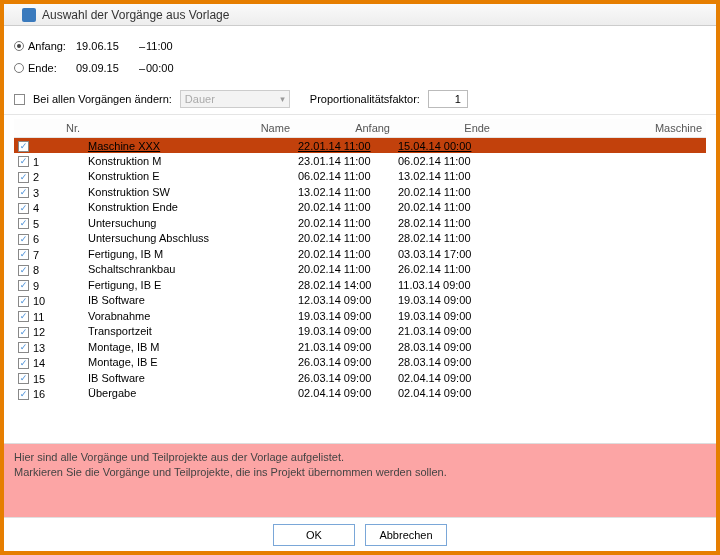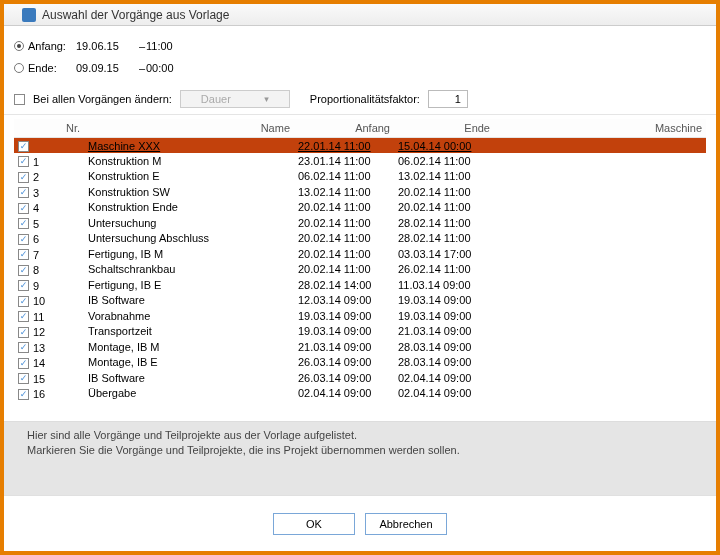--- a/index.html
+++ b/index.html
@@ -78,21 +78,21 @@
     }
     .checkbox.checked::after { content: "✓"; }
     .dropdown {
       width: 110px;
       height: 18px;
       border: 1px solid #ccc;
       background: #f3f3f3;
       display: flex;
       align-items: center;
       justify-content: space-between;
-      padding: 0 20px;
+      padding: 0 4px;
       color: #aaa;
     }
     .dropdown .chev { font-size: 9px; color: #999; }
     .prop-input {
       width: 40px;
       height: 18px;
       border: 1px solid #bbb;
       text-align: right;
       padding-right: 6px;
       font-size: 11px;
@@ -126,27 +126,27 @@
     .col-end { width: 100px; }
     .col-notes { width: auto; }
     .row-check {
       display: inline-flex;
       align-items: center;
       gap: 4px;
     }
     .hint-area {
       height: 74px;
       border-top: 1px solid #ddd;
-      background: #e5e5e5;
-      padding: 6px 23px;
+      background: #fca5a5;
+      padding: 6px 10px;
       color: #444;
       line-height: 1.4;
     }
     .button-bar {
-      height: 56px;
+      height: 34px;
       border-top: 1px solid #e0e0e0;
       display: flex;
       align-items: center;
       justify-content: center;
       gap: 10px;
       background: #fff;
     }
     .btn {
       width: 82px;
       height: 22px;

